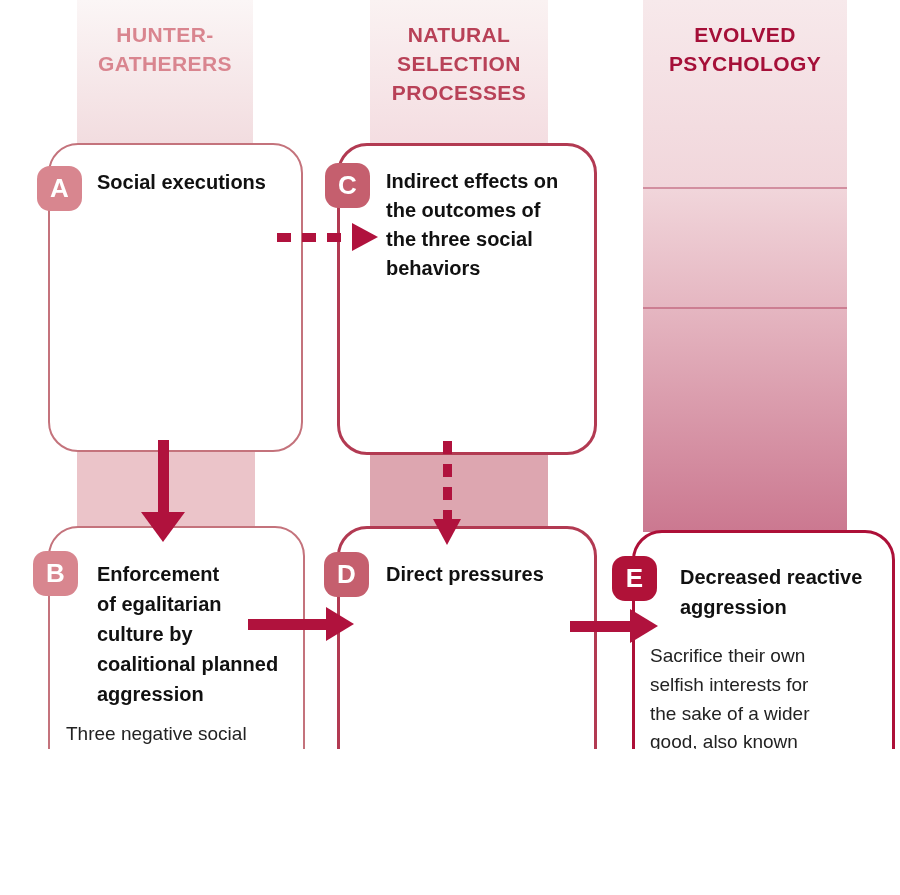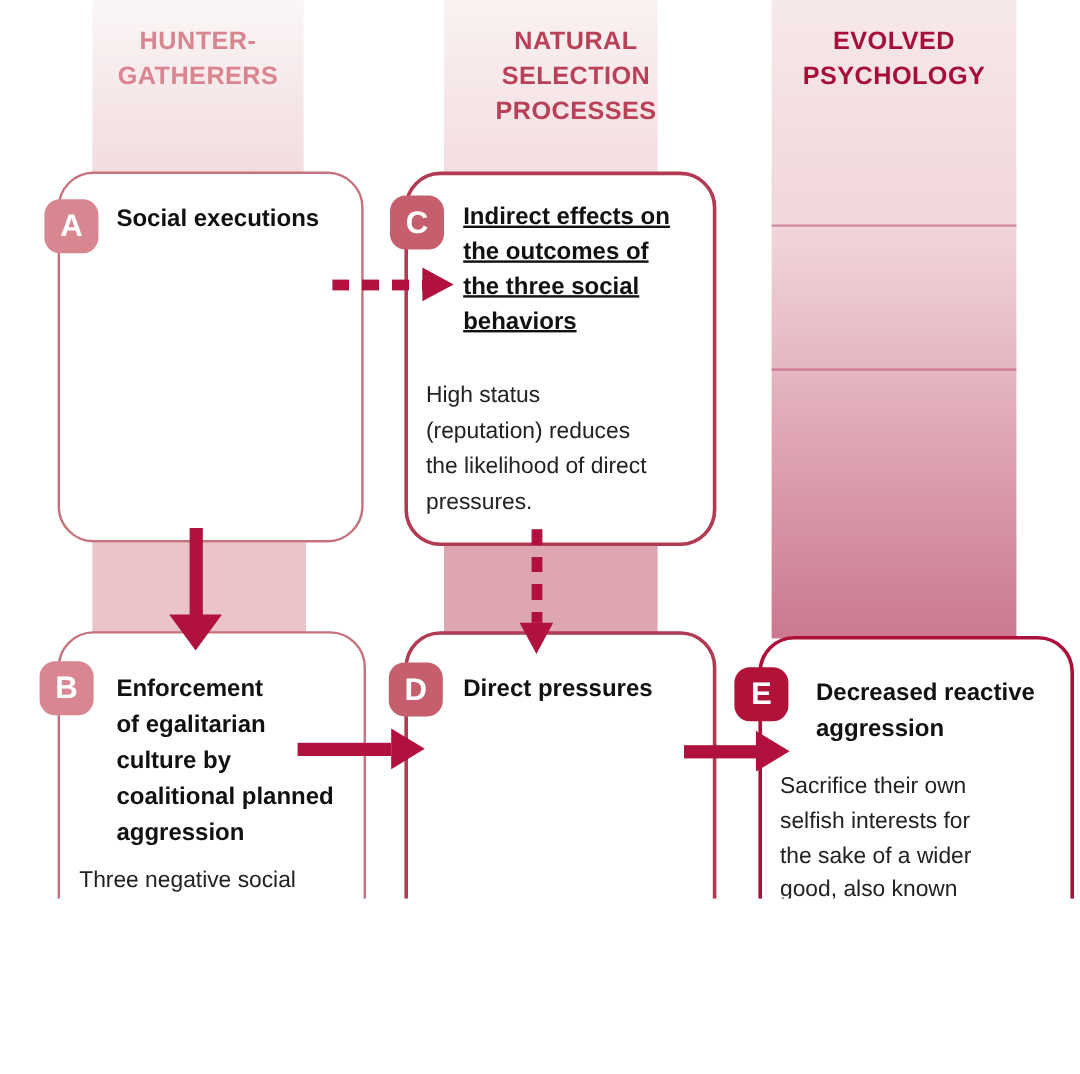--- a/index.html
+++ b/index.html
@@ -21,21 +21,21 @@
   .conn-ab{left:77px;top:452px;width:178px;height:75px;background:var(--band_conn1,#ebc4c9);}
   .conn-cd{left:370px;top:455px;width:178px;height:72px;background:var(--band_conn2,#dda6b0);}
   .strip{position:absolute;top:884px;height:11px;}
   .strip-1{left:77px;width:178px;background:var(--band_conn1,#ebc4c9);}
   .strip-2{left:370px;width:178px;background:var(--band_conn2,#dda6b0);}
   .strip-3{left:643px;width:204px;background:var(--strip3,#b23b5c);}
   
   .col-header{position:absolute;top:20px;text-align:center;font-weight:800;
     font-size:21px;line-height:29px;letter-spacing:.4px;white-space:pre-line;}
   .header-1{left:77px;width:176px;color:var(--accent_light,#d9858f);}
-  .header-2{left:391px;width:178px;color:var(--accent_mid,#b84157);}
+  .header-2{left:370px;width:178px;color:var(--accent_mid,#b84157);}
   .header-3{left:643px;width:204px;color:var(--accent_dark,#a50f38);}
   
   .flow-box{position:absolute;background:#fff;border-radius:30px;box-sizing:border-box;}
   .box-a{left:48px;top:143px;width:255px;height:309px;border:2.5px solid var(--border_ab,#c4737c);}
   .box-b{left:48px;top:526px;width:257px;height:357px;border:2.5px solid var(--border_ab,#c4737c);}
   .box-c{left:337px;top:143px;width:260px;height:312px;border:3px solid var(--border_cd,#b23a52);}
   .box-d{left:337px;top:526px;width:260px;height:357px;border:3px solid var(--border_cd,#b23a52);}
   .box-e{left:632px;top:530px;width:263px;height:353px;border:3px solid var(--border_e,#ad1038);}
   
   .badge{position:absolute;width:45px;height:45px;border-radius:13px;
@@ -47,21 +47,21 @@
   .badge-d{left:324px;top:552px;background:var(--badge_cd,#c55f6e);}
   .badge-e{left:612px;top:556px;background:var(--badge_e,#b01238);}
   
   .box-title{position:absolute;font-weight:800;font-size:20px;line-height:30px;
     white-space:pre-line;color:#111;}
   .box-body{position:absolute;font-size:19px;line-height:29.5px;white-space:pre-line;color:#222;}
   .title-a{left:97px;top:167px;width:190px;}
   .body-a{left:66px;top:221px;width:228px;}
   .title-b{left:97px;top:559px;width:205px;}
   .body-b{left:66px;top:719px;width:232px;}
-  .title-c{left:386px;top:167px;width:205px;line-height:29px;text-decoration:underline;}
+  .title-c{left:386px;top:167px;width:205px;line-height:29px;}
   .body-c{left:355px;top:315px;width:238px;}
   .title-d{left:386px;top:559px;width:205px;}
   .body-d{left:355px;top:611px;width:240px;}
   .title-e{left:680px;top:562px;width:210px;}
   .body-e{left:650px;top:642px;width:240px;line-height:28.8px;}
   
   .shaft-v{position:absolute;width:11px;background:var(--arrow,#b0123d);}
   .shaft-h{position:absolute;height:11px;background:var(--arrow,#b0123d);}
   .head{position:absolute;width:0;height:0;}
   .head-down{border-left:22px solid transparent;border-right:22px solid transparent;
@@ -146,24 +146,20 @@
   <div class="box-body body-b">Three negative social
 behaviors of gossip/
 ridicule, ostracism
 and, in some cases,
 executions.</div>
 
   <div class="box-title title-c">Indirect effects on
 the outcomes of
 the three social
 behaviors</div>
-  <div class="box-body body-c">High status
-(reputation) reduces
-the likelihood of direct
-pressures.</div>
 
   <div class="box-title title-d">Direct pressures</div>
 
   <div class="box-title title-e">Decreased reactive
 aggression</div>
   <div class="box-body body-e">Sacrifice their own
 selfish interests for
 the sake of a wider
 good, also known
 as groupishness.

